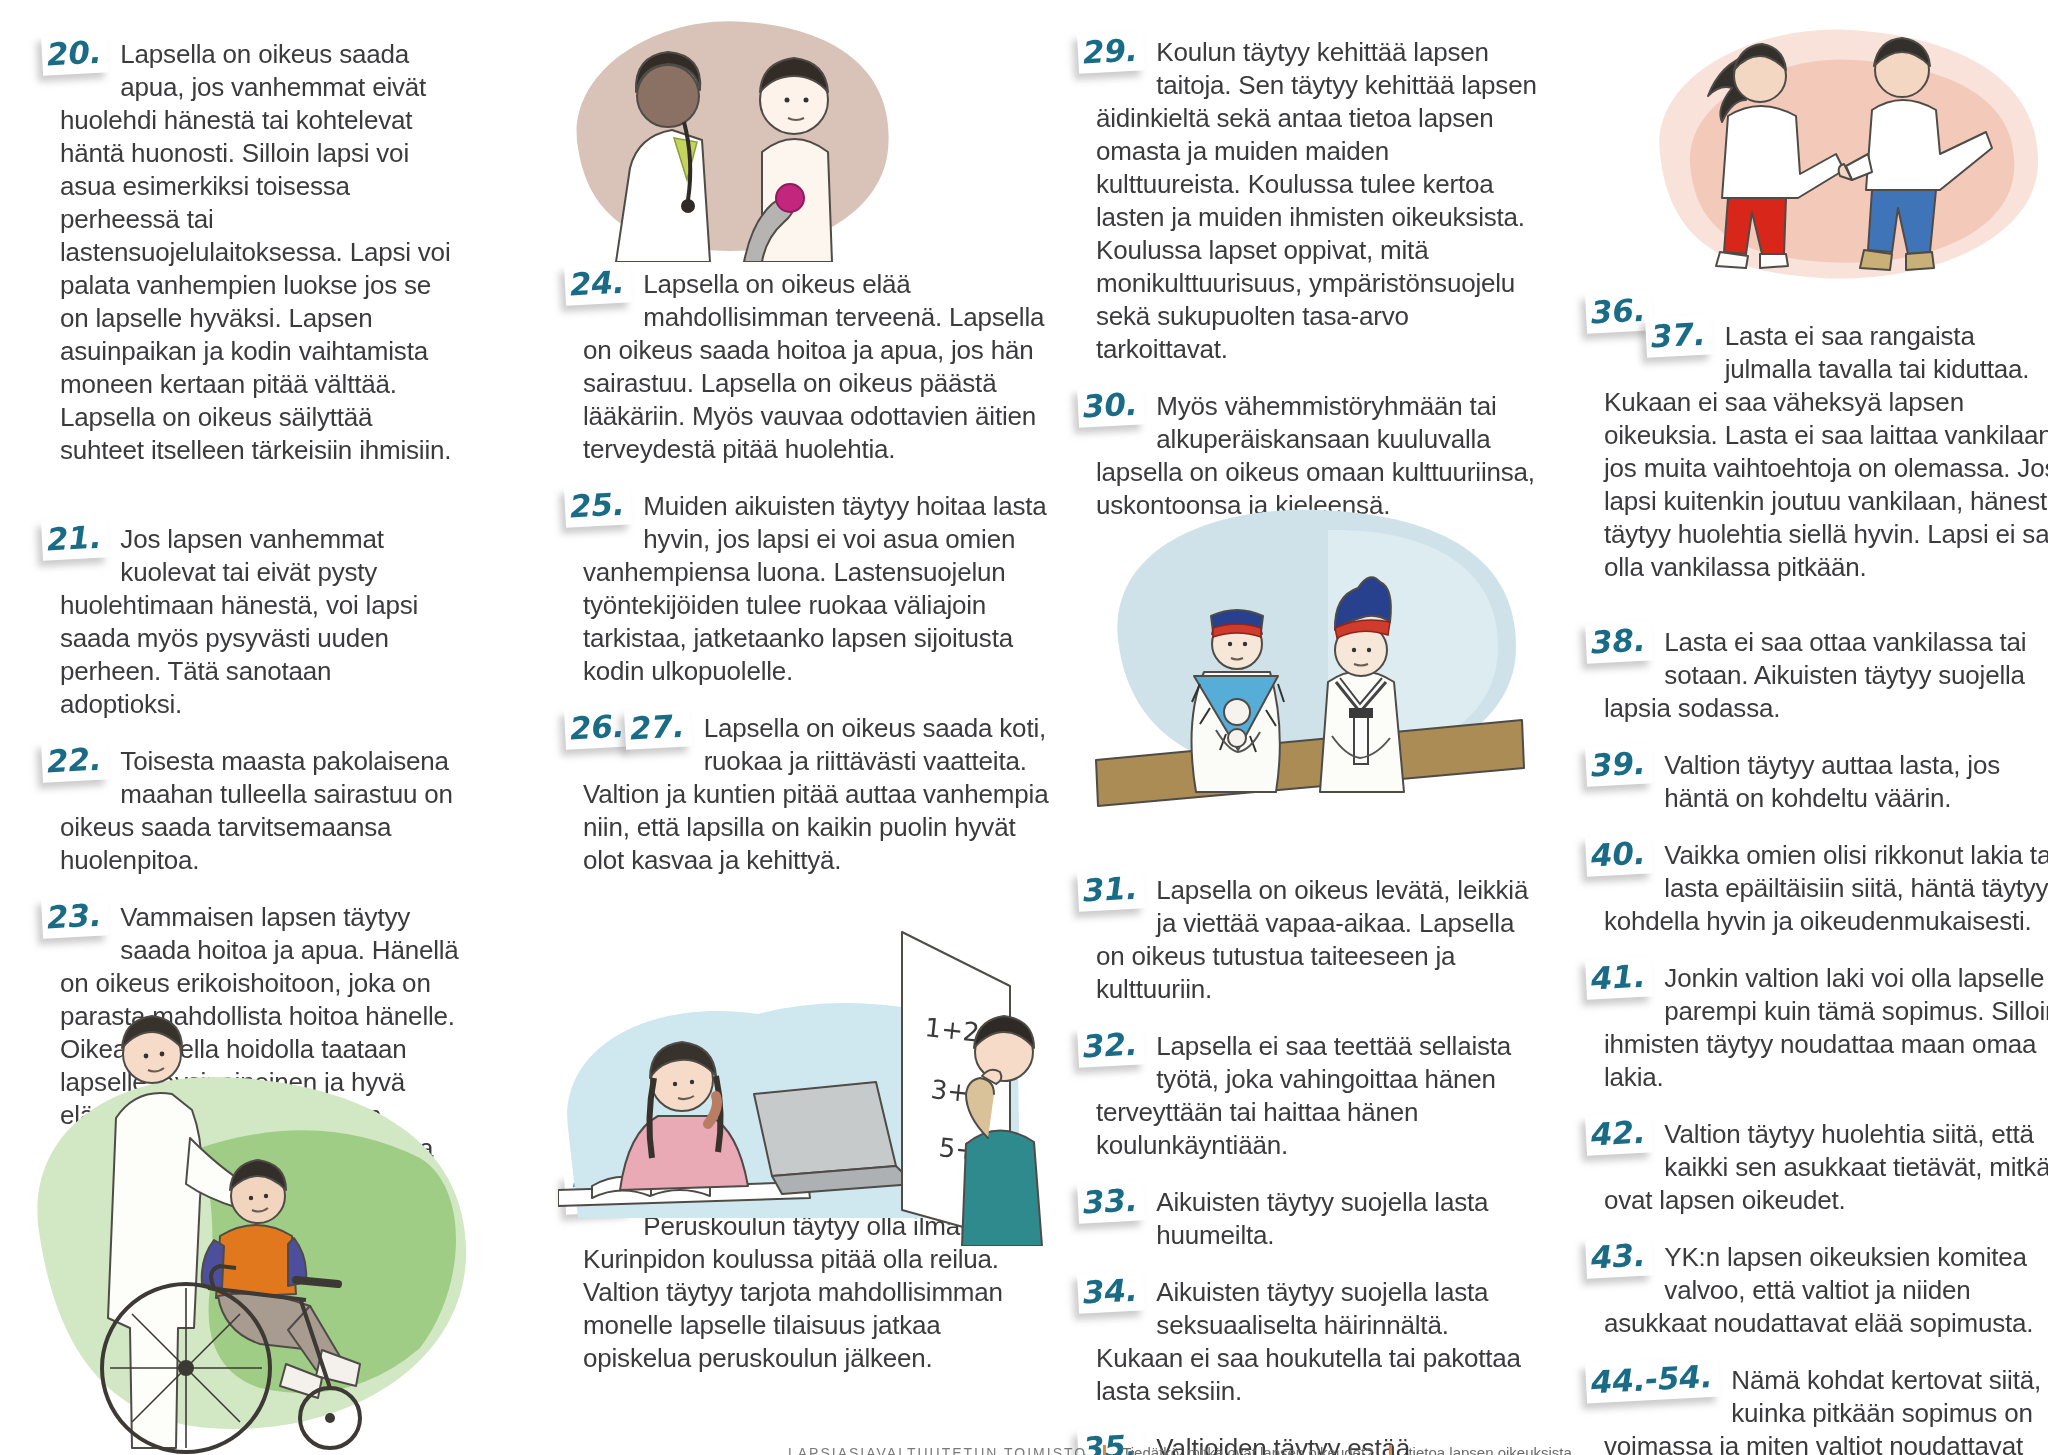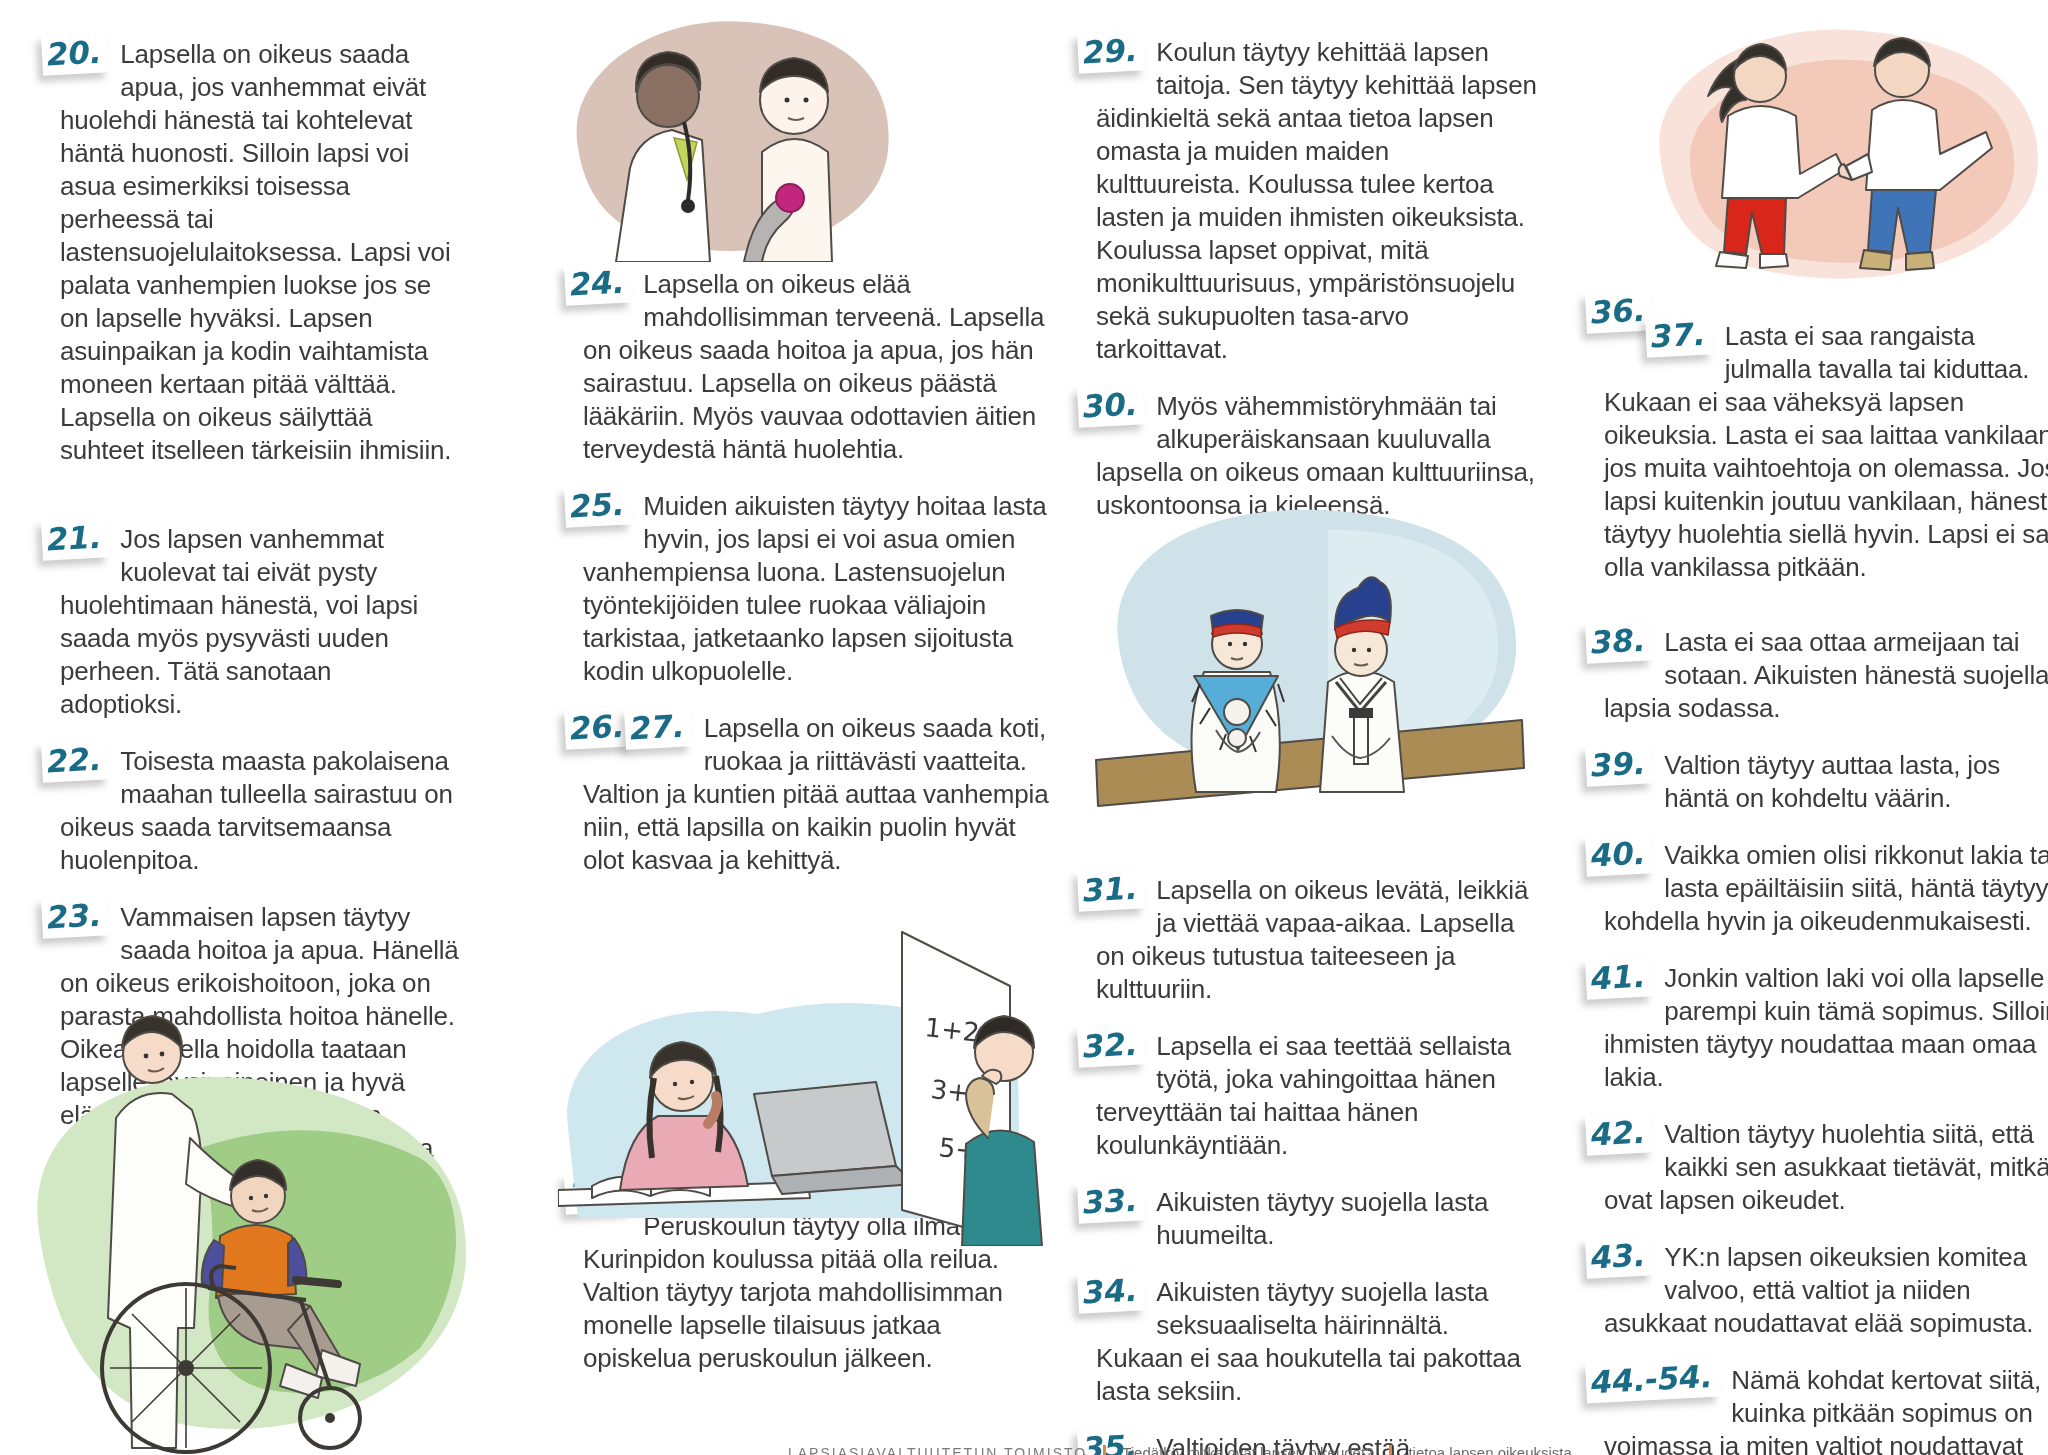--- a/index.html
+++ b/index.html
@@ -54,21 +54,21 @@
     <div class="item">
       <span class="num">22.</span><span>Toisesta maasta pakolaisena maahan tulleella sairastuu on oikeus saada tarvitsemaansa huolenpitoa.</span>
     </div>
     <div class="item">
       <span class="num">23.</span><span>Vammaisen lapsen täytyy saada hoitoa ja apua. Hänellä on oikeus erikoishoitoon, joka on parasta mahdollista hoitoa hänelle. Oikeanlaisella hoidolla taataan lapselle täysipainoinen ja hyvä elämä, joka parantaa lapsen itseluottamusta. Vammaista lasta pitää tukea niin, että hän voi osallistua sekä käydä koulussa ja harrastuksissa.</span>
     </div>
   </div>
 
   <div class="col" style="left:565px;top:268px;width:488px;">
     <div class="item">
-      <span class="num">24.</span><span>Lapsella on oikeus elää mahdollisimman terveenä. Lapsella on oikeus saada hoitoa ja apua, jos hän sairastuu. Lapsella on oikeus päästä lääkäriin. Myös vauvaa odottavien äitien terveydestä häntä huolehtia.</span>
+      <span class="num">24.</span><span>Lapsella on oikeus elää mahdollisimman terveenä. Lapsella on oikeus saada hoitoa ja apua, jos hän sairastuu. Lapsella on oikeus päästä lääkäriin. Myös vauvaa odottavien äitien terveydestä pitää huolehtia.</span>
     </div>
     <div class="item">
       <span class="num">25.</span><span>Muiden aikuisten täytyy hoitaa lasta hyvin, jos lapsi ei voi asua omien vanhempiensa luona. Lastensuojelun työntekijöiden tulee ruokaa väliajoin tarkistaa, jatketaanko lapsen sijoitusta kodin ulkopuolelle.</span>
     </div>
     <div class="item">
       <span class="num">26.</span>
     </div>
     <div class="item">
       <span class="num">27.</span><span>Lapsella on oikeus saada koti, ruokaa ja riittävästi vaatteita. Valtion ja kuntien pitää auttaa vanhempia niin, että lapsilla on kaikin puolin hyvät olot kasvaa ja kehittyä.</span>
     </div>
@@ -102,21 +102,21 @@
   </div>
 
   <div class="col" style="left:1586px;top:296px;width:478px;">
     <div class="item">
       <span class="num">36.</span>
     </div>
     <div class="item">
       <span class="num">37.</span><span>Lasta ei saa rangaista julmalla tavalla tai kiduttaa. Kukaan ei saa väheksyä lapsen oikeuksia. Lasta ei saa laittaa vankilaan, jos muita vaihtoehtoja on olemassa. Jos lapsi kuitenkin joutuu vankilaan, hänestä täytyy huolehtia siellä hyvin. Lapsi ei saa olla vankilassa pitkään.</span>
     </div>
     <div class="item" style="margin-top:42px;">
-      <span class="num">38.</span><span>Lasta ei saa ottaa armeijaan tai sotaan. Aikuisten hänestä suojella lapsia sodassa.</span>
+      <span class="num">38.</span><span>Lasta ei saa ottaa vankilassa tai sotaan. Aikuisten täytyy suojella lapsia sodassa.</span>
     </div>
     <div class="item">
       <span class="num">39.</span><span>Valtion täytyy auttaa lasta, jos häntä on kohdeltu väärin.</span>
     </div>
     <div class="item">
       <span class="num">40.</span><span>Vaikka omien olisi rikkonut lakia tai lasta epäiltäisiin siitä, häntä täytyy kohdella hyvin ja oikeudenmukaisesti.</span>
     </div>
     <div class="item">
       <span class="num">41.</span><span>Jonkin valtion laki voi olla lapselle parempi kuin tämä sopimus. Silloin ihmisten täytyy noudattaa maan omaa lakia.</span>
     </div>

